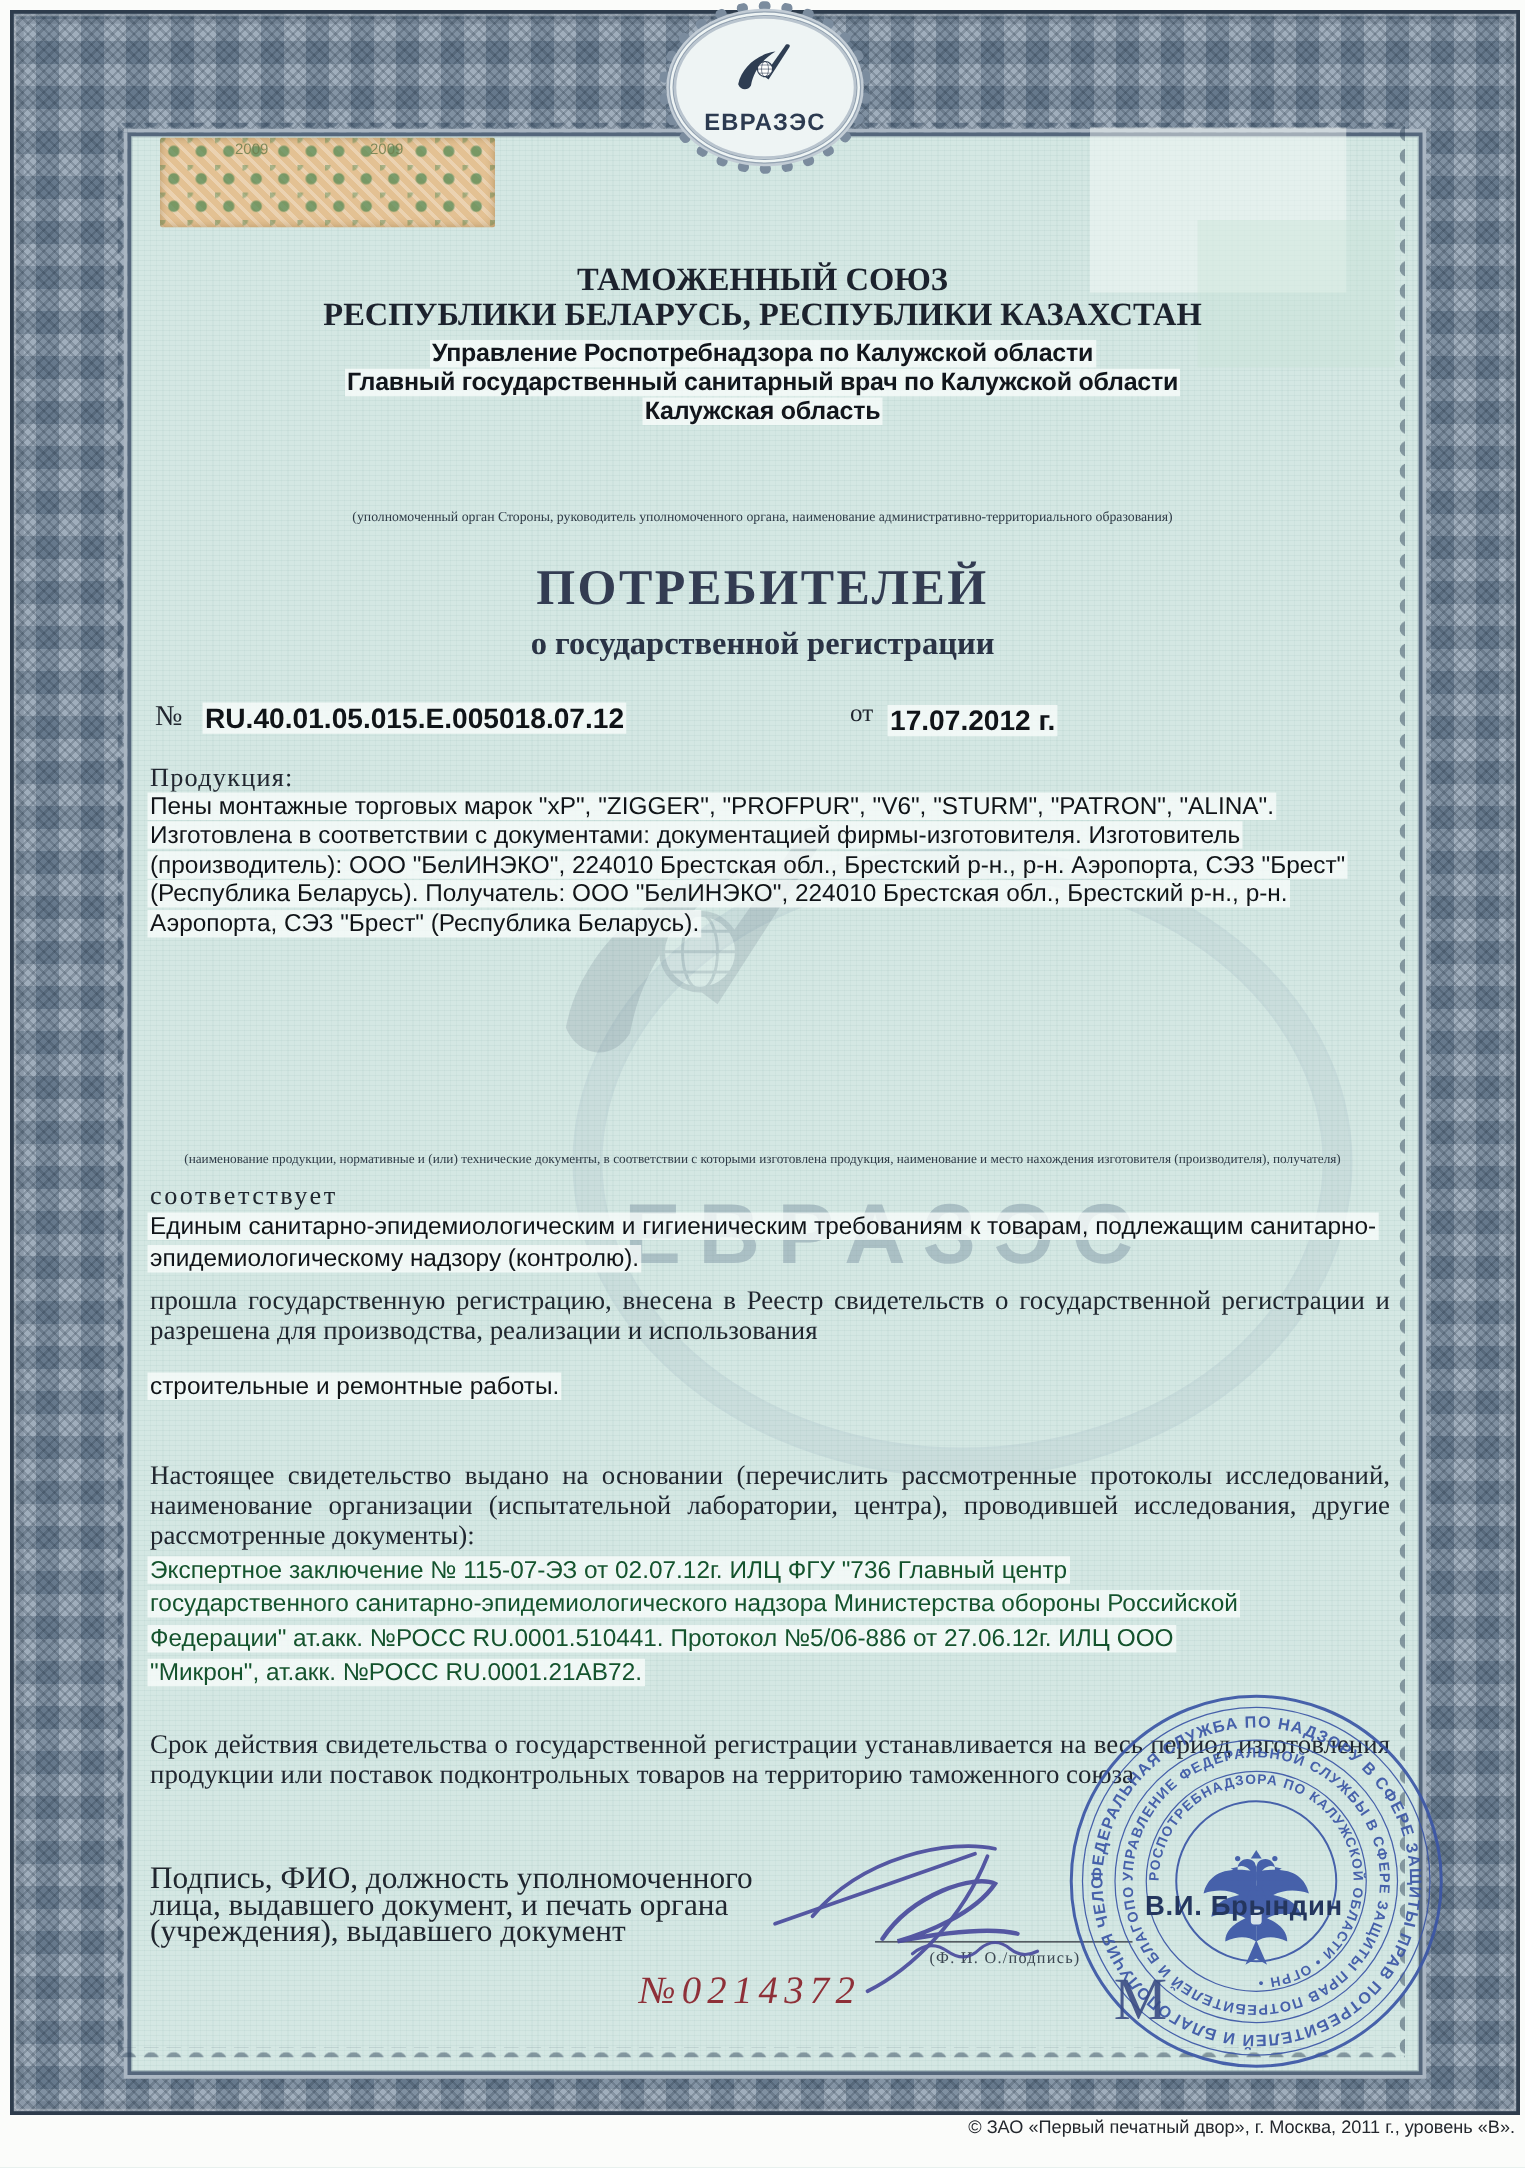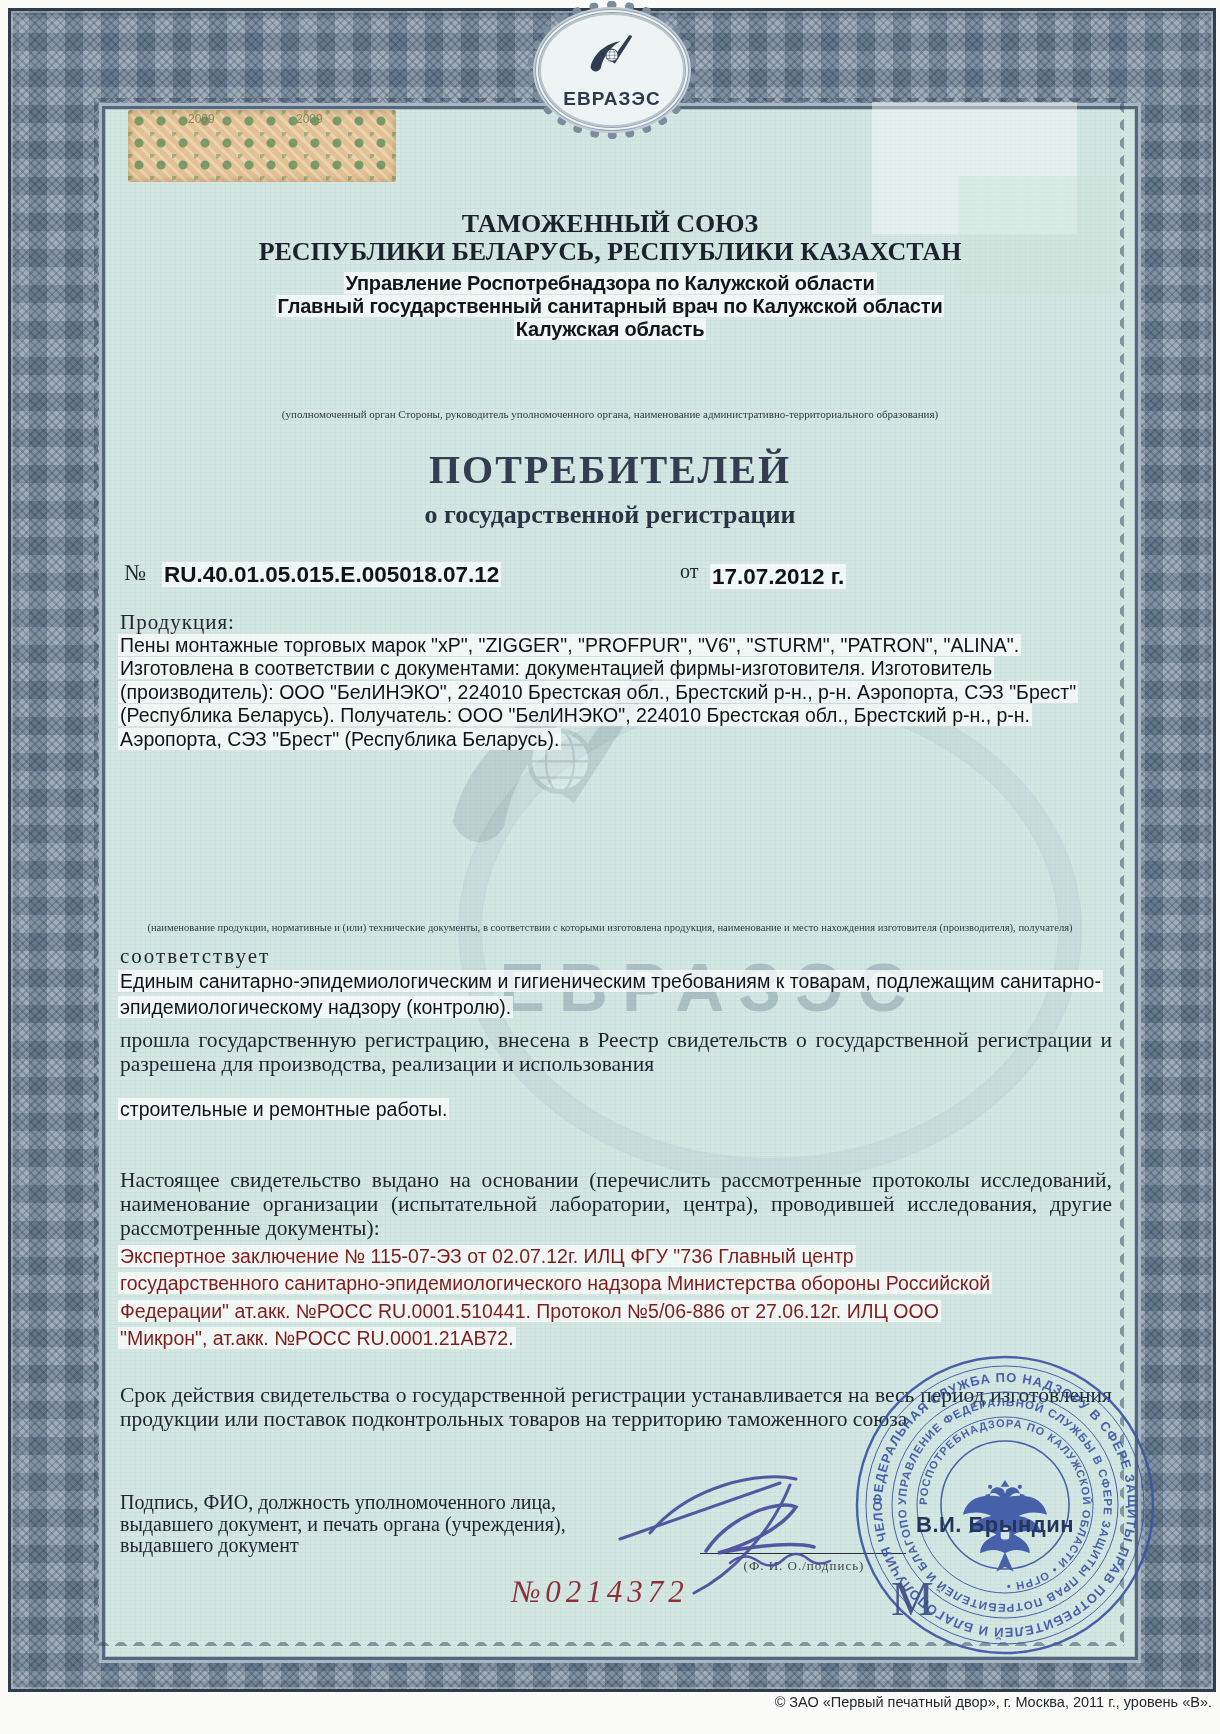--- a/index.html
+++ b/index.html
@@ -105,23 +105,23 @@
     font-weight:bold;font-size:22.5px;color:#101418;}
 
   .prod-label{left:120px;top:610px;font-size:21px;letter-spacing:1px;}
   .prod-text{left:118px;top:634px;width:996px;font-size:19.5px;line-height:23.4px;color:#101418;}
   .caption2{left:110px;top:922px;width:1000px;font-size:10.6px;color:#2e3a46;}
   .lead{left:120px;top:944px;font-size:21px;letter-spacing:2px;}
   .match-text{left:118px;top:968px;width:996px;font-size:19.5px;line-height:26px;color:#101418;}
   .reg-text{left:120px;top:1028px;width:992px;font-size:21.5px;line-height:24px;}
   .usage{left:118px;top:1098px;width:996px;font-size:19.5px;color:#101418;}
   .basis-intro{left:120px;top:1168px;width:992px;font-size:21.5px;line-height:24px;}
-  .basis-text{left:118px;top:1243px;width:1002px;font-size:19.5px;line-height:27.4px;color:#7f1d1d;white-space:pre-line;}
+  .basis-text{left:118px;top:1243px;width:1002px;font-size:19.5px;line-height:27.4px;color:#14532d;white-space:pre-line;}
   .validity{left:120px;top:1383px;width:992px;font-size:21.5px;line-height:24px;}
-  .note{left:120px;top:1492px;width:520px;font-size:20px;line-height:21.5px;}
+  .note{left:120px;top:1492px;width:520px;font-size:25px;line-height:21.5px;}
 
   .sig-line{left:700px;top:1553px;width:206px;height:0;border-top:1.5px solid #2a2f38;z-index:4;}
   .sig-caption{left:704px;top:1558px;width:200px;text-align:center;font-size:13px;
     letter-spacing:1px;color:#3a4550;z-index:4;}
   .signature{left:610px;top:1455px;width:300px;height:180px;z-index:5;}
   .stamp{left:855px;top:1355px;width:300px;height:300px;z-index:4;opacity:.92;}
   .signer{left:916px;top:1512px;font-family:Liberation Sans, sans-serif;font-weight:bold;
     font-size:22px;color:#24365e;z-index:6;letter-spacing:.5px;}
   .serial{left:420px;top:1574px;width:360px;text-align:center;font-size:31px;
     letter-spacing:5px;color:#8e3038;z-index:3;font-style:italic;}

